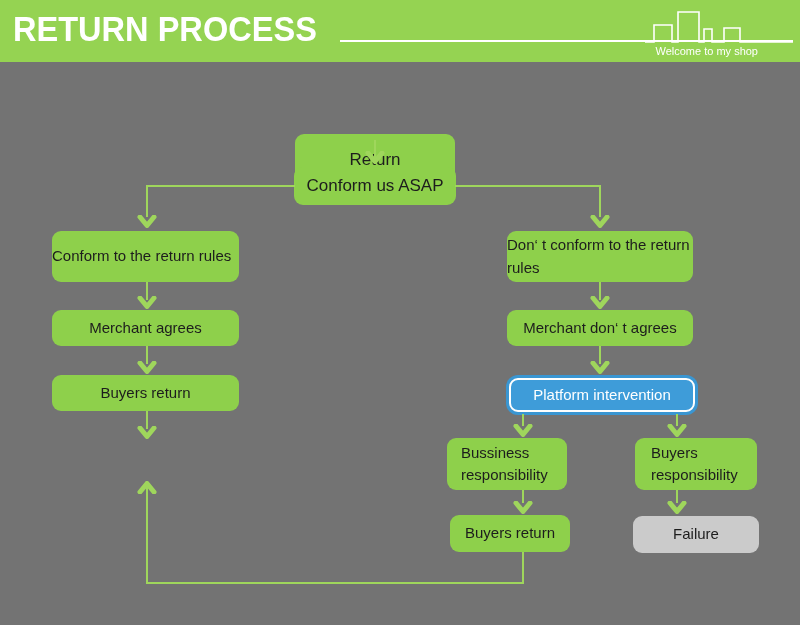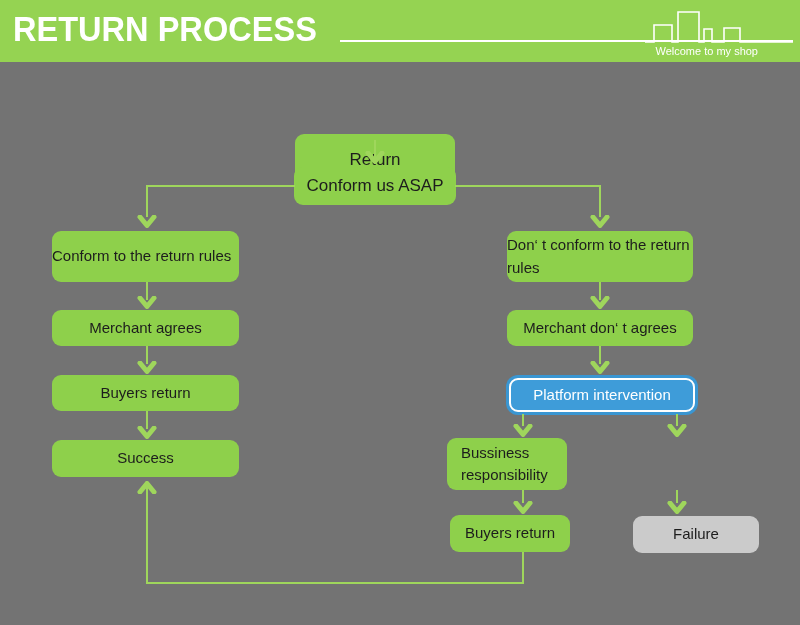--- a/index.html
+++ b/index.html
@@ -43,27 +43,27 @@
     </svg>
     <div class="tagline">Welcome to my shop</div>
   </div>
 
   <div class="node big" style="left:295px;top:102px;width:160px;height:51px;margin-top:32px;">Return</div>
   <div class="node big" style="left:294px;top:167px;width:162px;height:38px;">Conform us ASAP</div>
 
   <div class="node tl" style="left:52px;top:231px;width:187px;height:51px;">Conform to the return rules</div>
   <div class="node" style="left:52px;top:310px;width:187px;height:36px;">Merchant agrees</div>
   <div class="node" style="left:52px;top:375px;width:187px;height:36px;">Buyers return</div>
-  <div class="node" style="left:52px;top:440px;width:187px;height:37px;">Success</div>
 
   <div class="node tl" style="left:507px;top:231px;width:186px;height:51px;">Don‘ t conform to the return rules</div>
   <div class="node" style="left:507px;top:310px;width:186px;height:36px;text-align:center;">Merchant don‘ t agrees</div>
   <div class="node blue" style="left:509px;top:378px;width:182px;height:30px;">Platform intervention</div>
 
   <div class="node tl" style="left:447px;top:438px;width:120px;height:52px;padding:0 2px 0 14px;">Bussiness responsibility</div>
+  <div class="node tl" style="left:635px;top:438px;width:122px;height:52px;padding:0 8px 0 16px;">Buyers responsibility</div>
   <div class="node" style="left:450px;top:515px;width:120px;height:37px;">Buyers return</div>
   <div class="node gray" style="left:633px;top:516px;width:126px;height:37px;">Failure</div>
 
   <div class="vline" style="left:374px;top:140px;height:20px;"></div>
   <svg class="chev" style="left:365px;top:151px;" width="20" height="13">
       <path d="M3 2 L10 10.5 L17 2" fill="none" stroke="#9fd65c" stroke-width="5" stroke-linecap="round" stroke-linejoin="round"></path>
     </svg>
 
   <div class="hline" style="left:146px;top:185px;width:149px;"></div>
   <div class="vline" style="left:146px;top:185px;height:32px;"></div>

